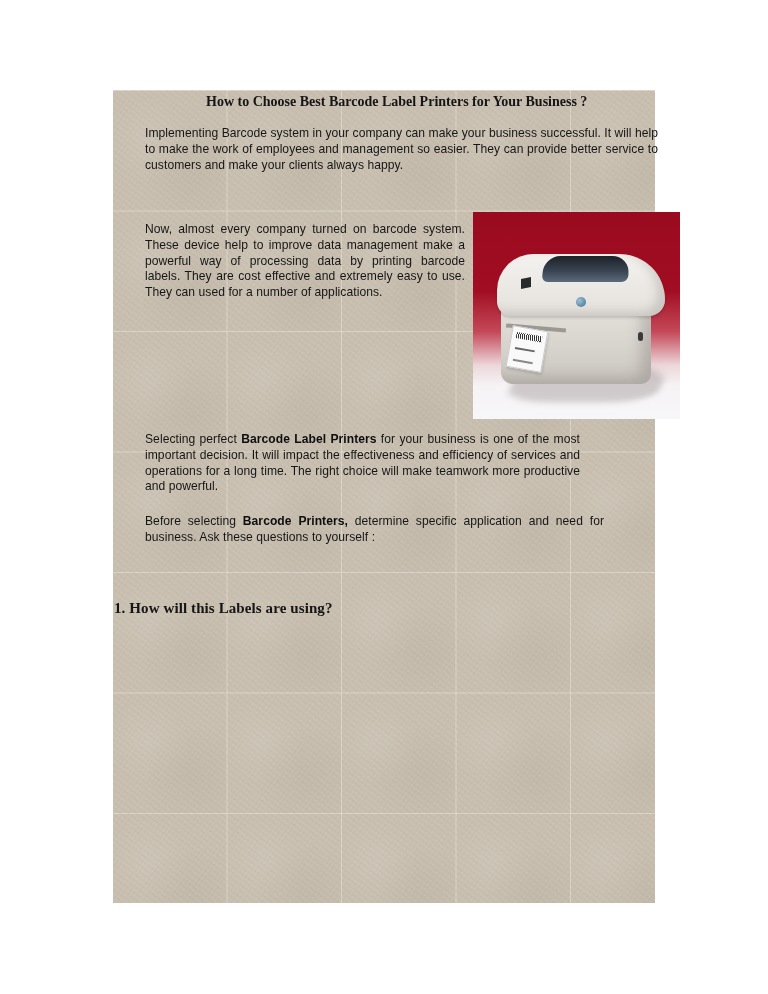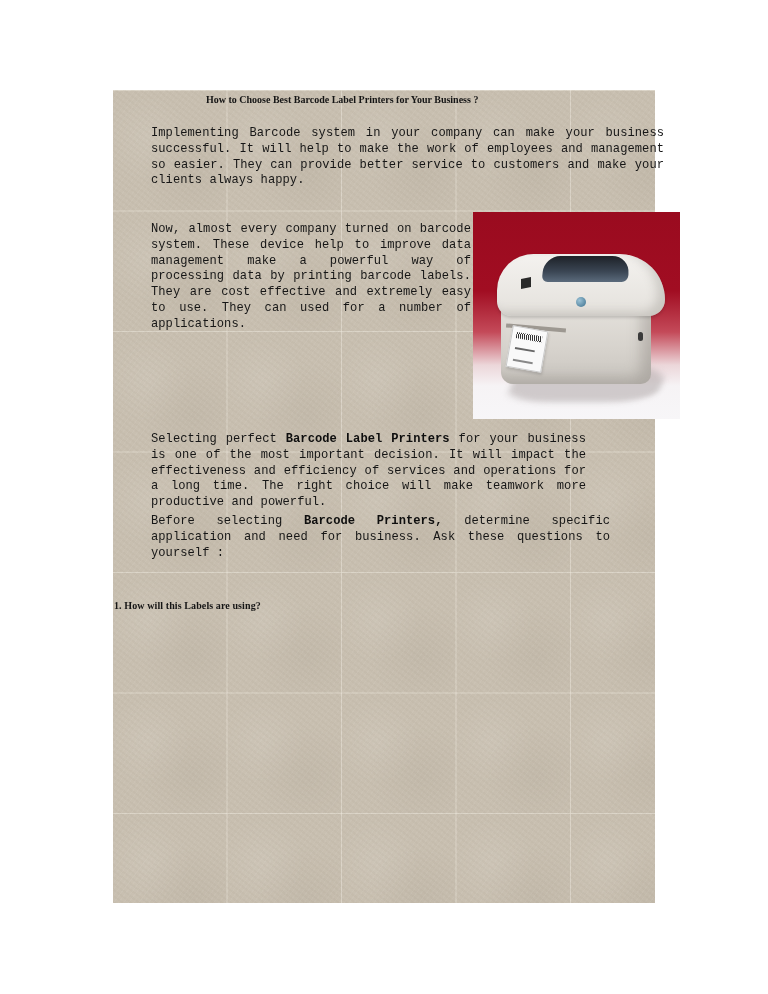--- a/index.html
+++ b/index.html
@@ -30,50 +30,50 @@
         repeating-linear-gradient(-53deg, rgba(255,255,255,0.05) 0 1px, transparent 1px 4px);
       pointer-events: none;
     }
 
     .title {
       position: absolute;
       left: 93px; top: 4px;
       width: 360px;
       font-family: "Liberation Serif", serif;
       font-weight: bold;
-      font-size: 10px;
+      font-size: 14px;
       color: #151515;
       white-space: nowrap;
     }
 
     .para {
       position: absolute;
-      left: 10px;
-      font-family: Liberation Mono, monospace;
+      left: 4px;
+      font-family: Liberation Sans, sans-serif;
       font-size: 12.1px;
       line-height: 15.8px;
       color: #161616;
       text-align: justify;
       text-align-last: left;
       letter-spacing: 0.05px;
       padding-left: 28px;
     }
     .para b { font-weight: bold; color: #0e0e0e; }
     .p1 { top: 36px; width: 541px; }
     .p2 { top: 132px; width: 348px; }
     .p3 { top: 245px; width: 348px; }
     .p4 { top: 342px; width: 463px; }
     .p5 { top: 424px; width: 487px; }
 
     .question {
       position: absolute;
       left: 1px; top: 510px;
       font-family: "Liberation Serif", serif;
       font-weight: bold;
-      font-size: 10px;
+      font-size: 15px;
       color: #151515;
       letter-spacing: 0.1px;
     }
 
     
     .product-image {
       position: absolute;
       left: 473px; top: 212px;
       width: 207px; height: 207px;
       overflow: hidden;

